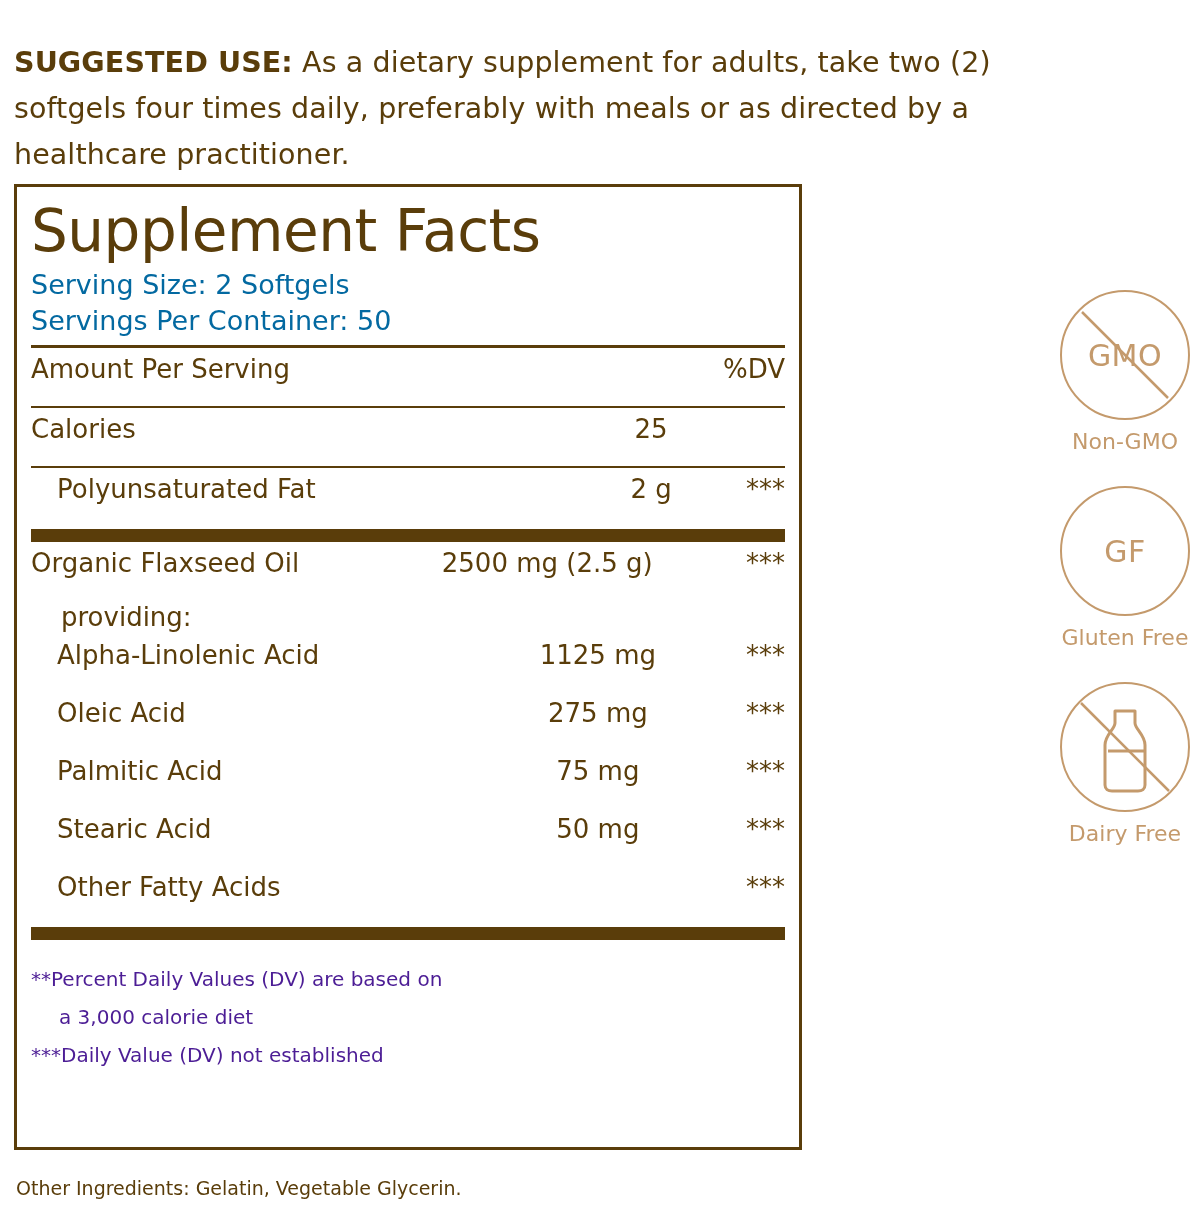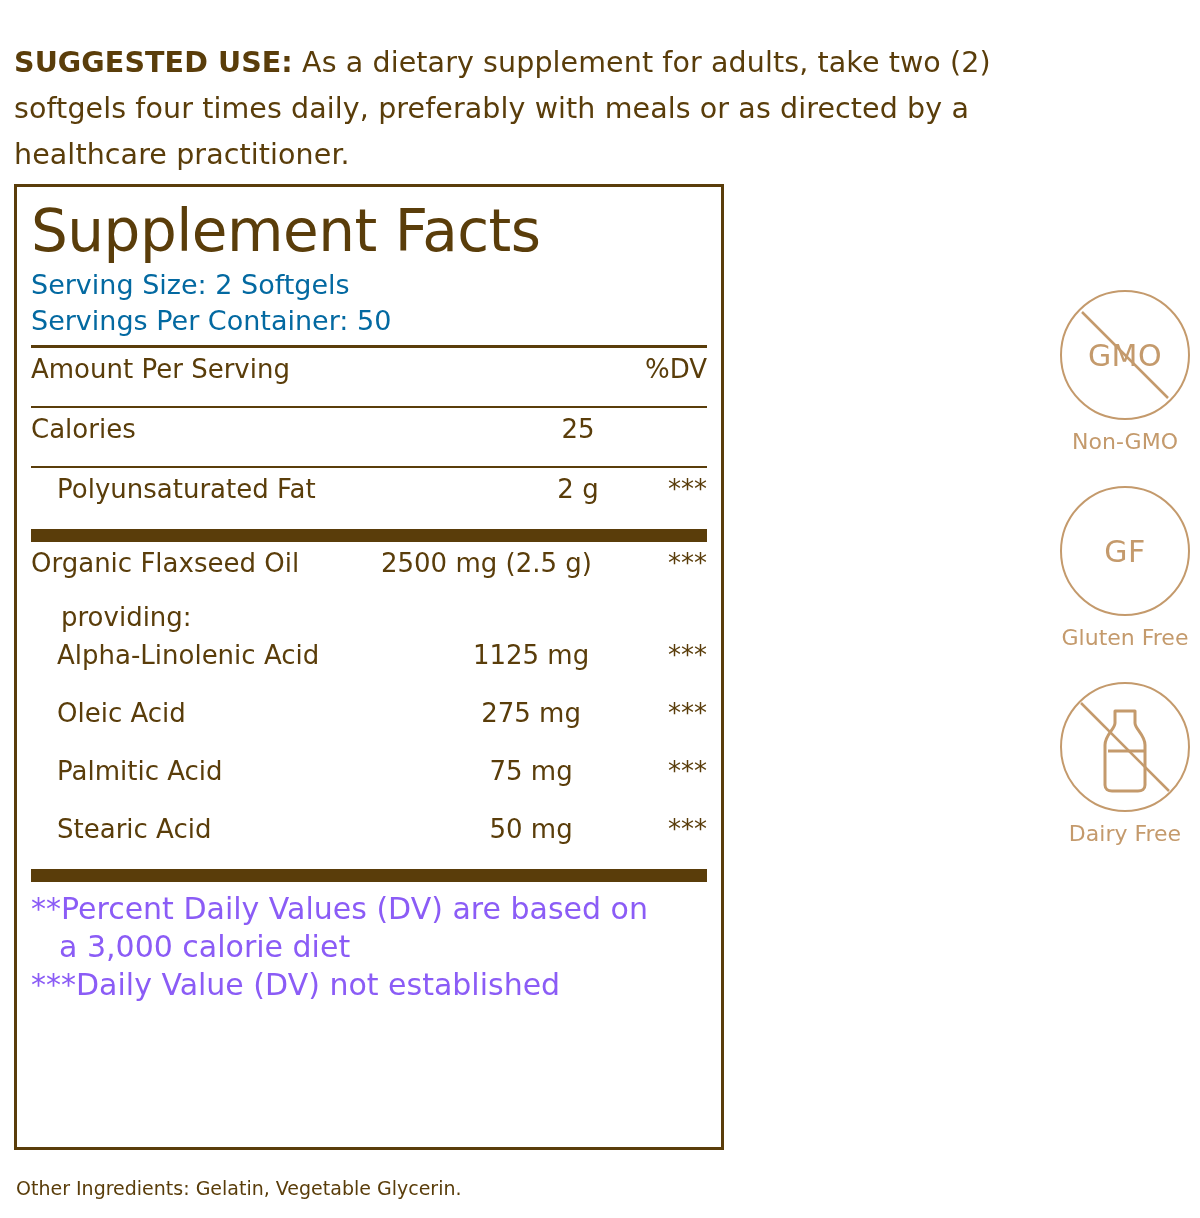--- a/index.html
+++ b/index.html
@@ -36,21 +36,21 @@
   }
   .suggested-use .label {
     font-weight: 700;
   }
 
   
   .facts-panel {
     position: absolute;
     left: 14px;
     top: 184px;
-    width: 710px;
+    width: 788px;
     height: 966px;
     border: 3px solid #5a3d0a;
     box-sizing: border-box;
     background: #fff;
     padding: 0 0 0 0;
   }
   .facts-inner {
     padding: 4px 14px 0 14px;
   }
   .facts-title {
@@ -99,24 +99,24 @@
   }
 
   .sub-providing {
     font-size: 26px;
     line-height: 34px;
     padding-left: 30px;
     color: #5a3d0a;
   }
 
   .footnotes {
-    font-size: 30px;
+    font-size: 20px;
     line-height: 38px;
-    color: #8b5cf6;
-    padding: 8px 0 0 0;
+    color: #4c1d95;
+    padding: 20px 0 0 0;
   }
   .footnotes .indent-1 { padding-left: 28px; }
 
   .other-ingredients {
     position: absolute;
     left: 16px;
     top: 1172px;
     font-size: 19px;
     color: #5a3d0a;
     line-height: 32px;
@@ -228,20 +228,25 @@
         <tr class="indent2">
           <td class="name">Palmitic Acid</td>
           <td class="amt">75 mg</td>
           <td class="dv">***</td>
         </tr>
         <tr class="indent2">
           <td class="name">Stearic Acid</td>
           <td class="amt">50 mg</td>
           <td class="dv">***</td>
         </tr>
+        <tr class="indent2">
+          <td class="name">Other Fatty Acids</td>
+          <td class="amt"></td>
+          <td class="dv">***</td>
+        </tr>
       </tbody>
         </table>
 
       <div class="section-top-rule"></div>
 
       <div class="footnotes">
         <div>**Percent Daily Values (DV) are based on</div>
         <div class="indent-1">a 3,000 calorie diet</div>
         <div>***Daily Value (DV) not established</div>
       </div>

